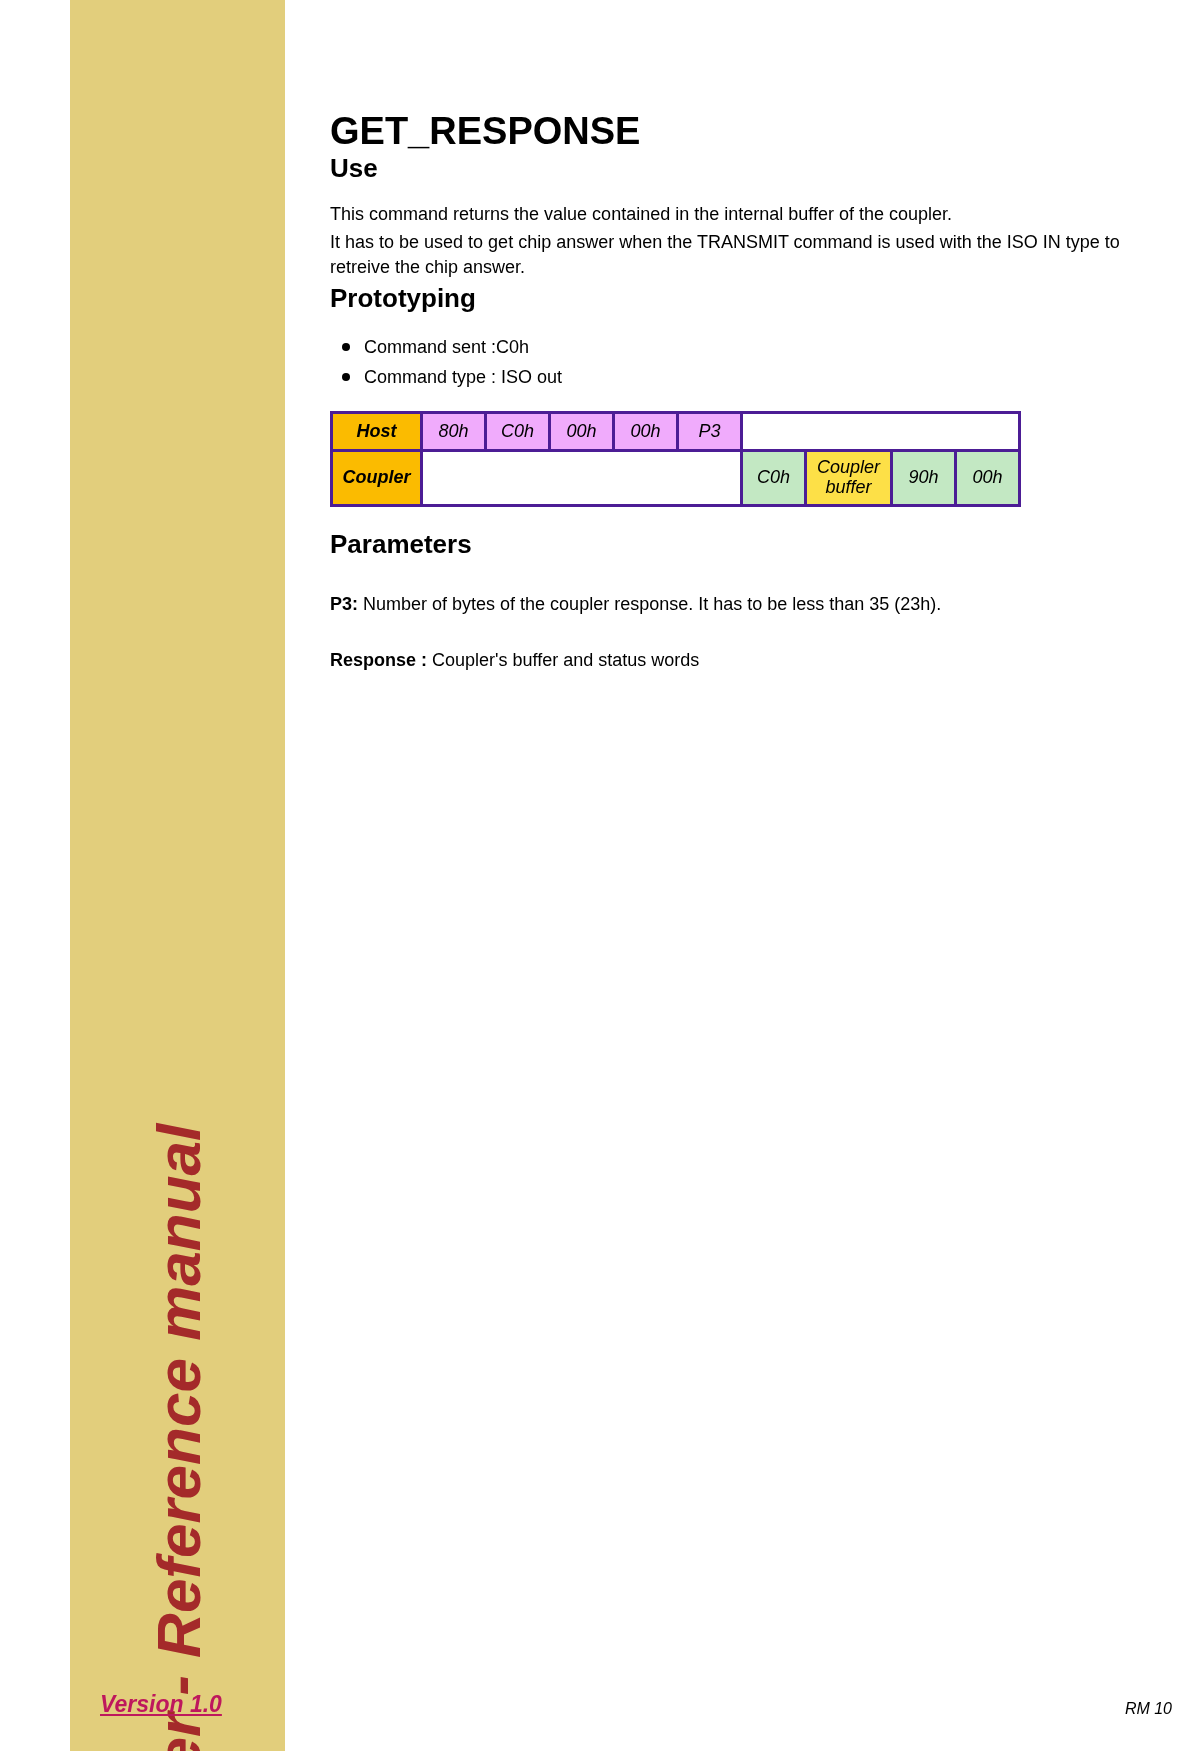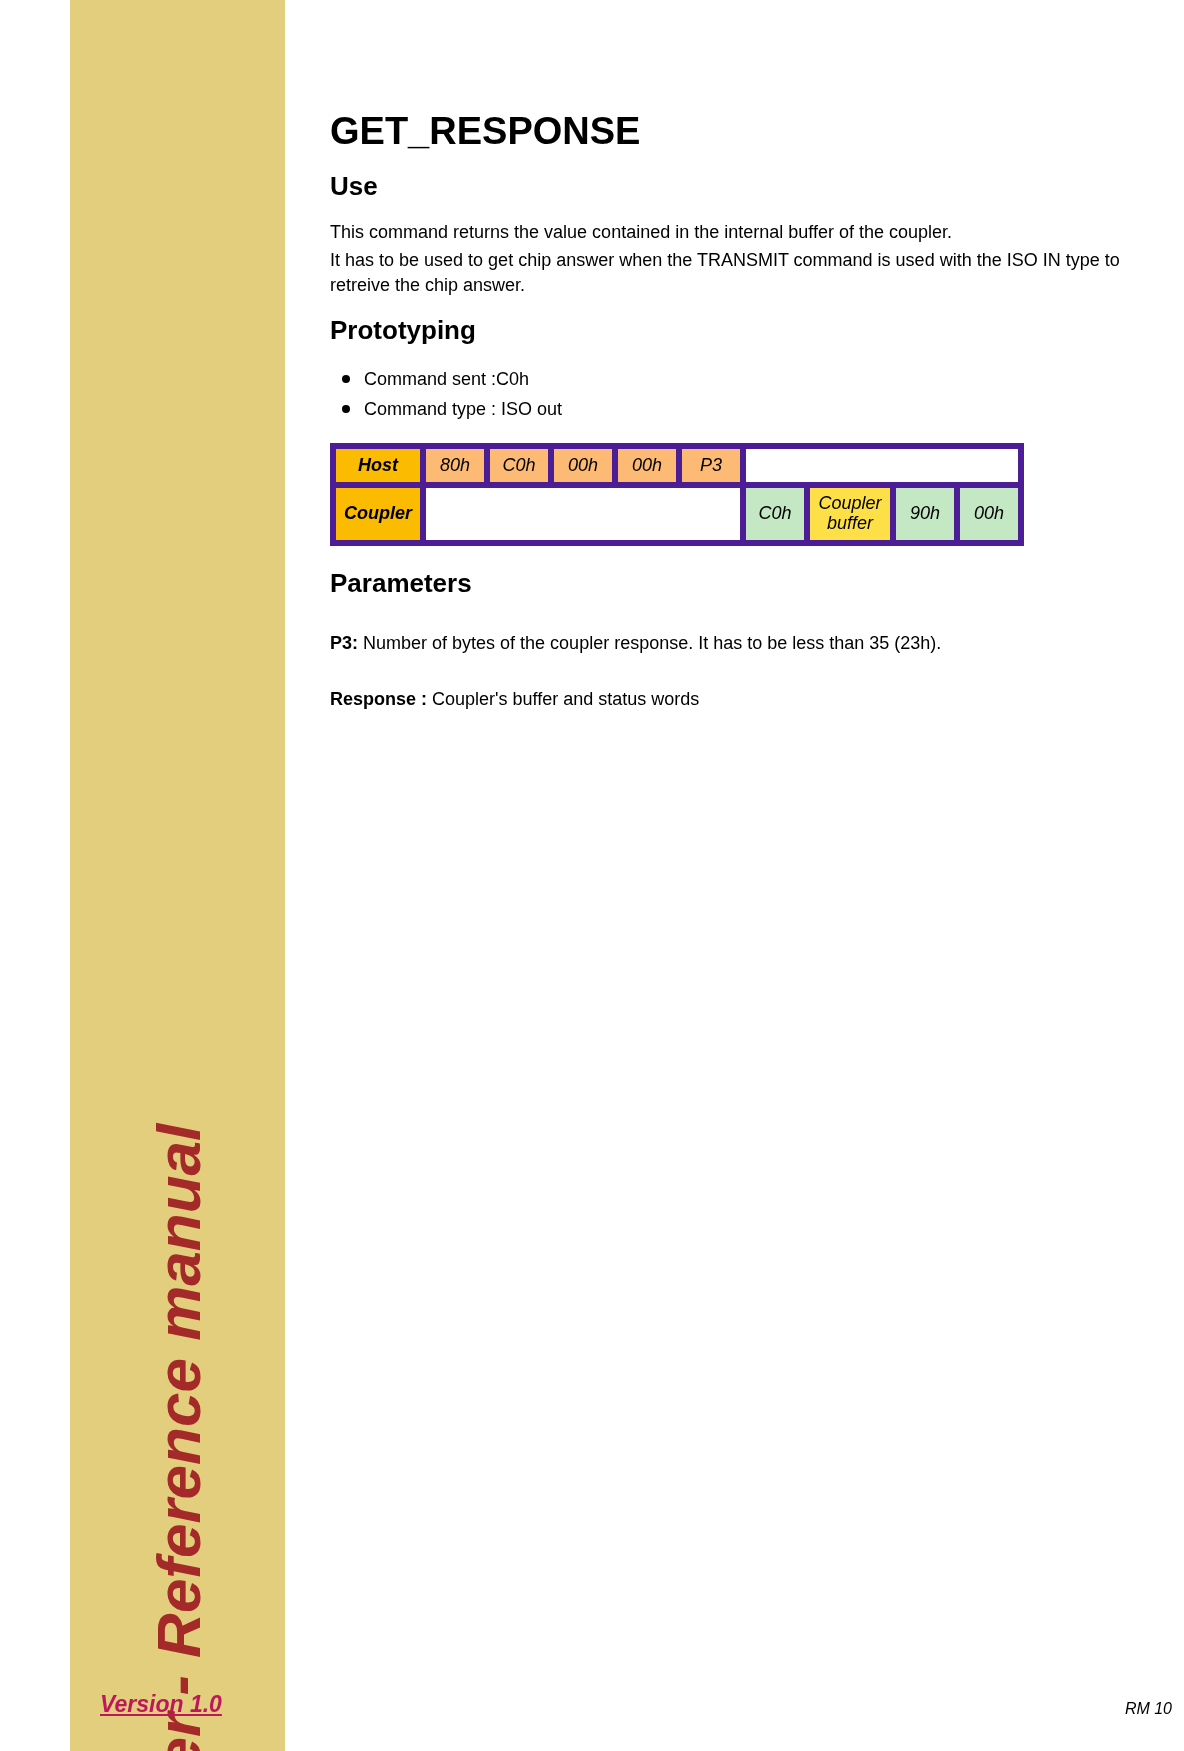--- a/index.html
+++ b/index.html
@@ -49,21 +49,21 @@
     }
     .page-title {
       font-size: 38px;
       font-weight: bold;
       color: #000;
     }
     .section-heading {
       font-size: 26px;
       font-weight: bold;
       color: #000;
-      margin-top: 18px;
+      margin-top: 0;
       margin-bottom: 18px;
     }
     .body-text {
       font-size: 18px;
       line-height: 1.35;
       color: #000;
       margin-bottom: 4px;
     }
     .bullet-list {
       list-style: none;
@@ -86,35 +86,35 @@
       height: 8px;
       background: #000;
       border-radius: 50%;
     }
     .proto-table {
       border-collapse: collapse;
       margin-top: 2px;
       margin-bottom: 22px;
     }
     .proto-table td {
-      border: 6px solid #4c1d95;
+      border: 3px solid #4c1d95;
       text-align: center;
       font-size: 18px;
       padding: 6px 0;
       height: 38px;
       font-style: italic;
     }
     .cell-label {
       background: #fbbb00;
       font-weight: bold;
       font-style: italic;
       width: 90px;
     }
     .cell-host {
-      background: #fdba74;
+      background: #f0abfc;
       width: 64px;
     }
     .cell-empty-wide {
       background: #fff;
       border-left: 1px solid #000;
     }
     .cell-empty-left {
       background: #fff;
     }
     .cell-coupler {

